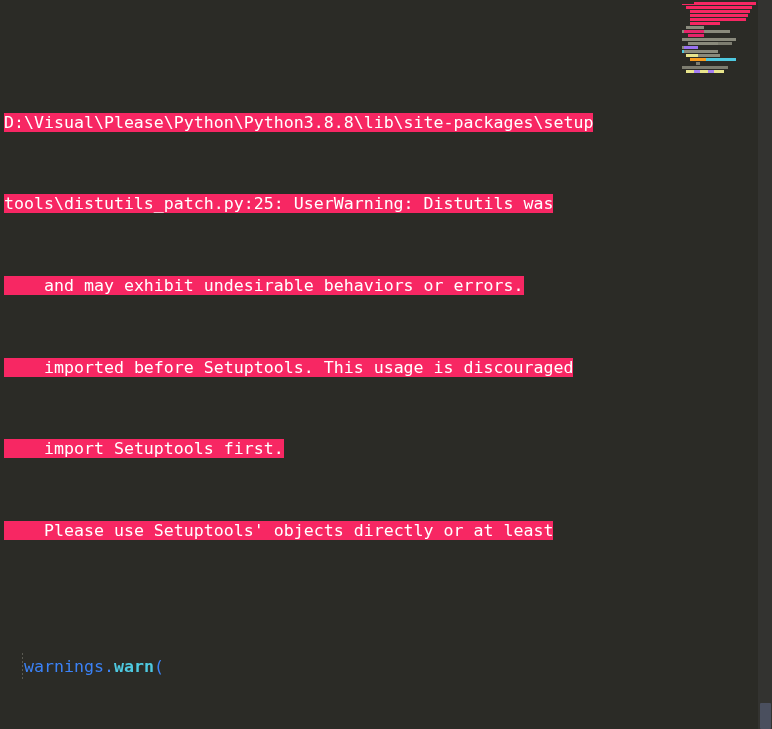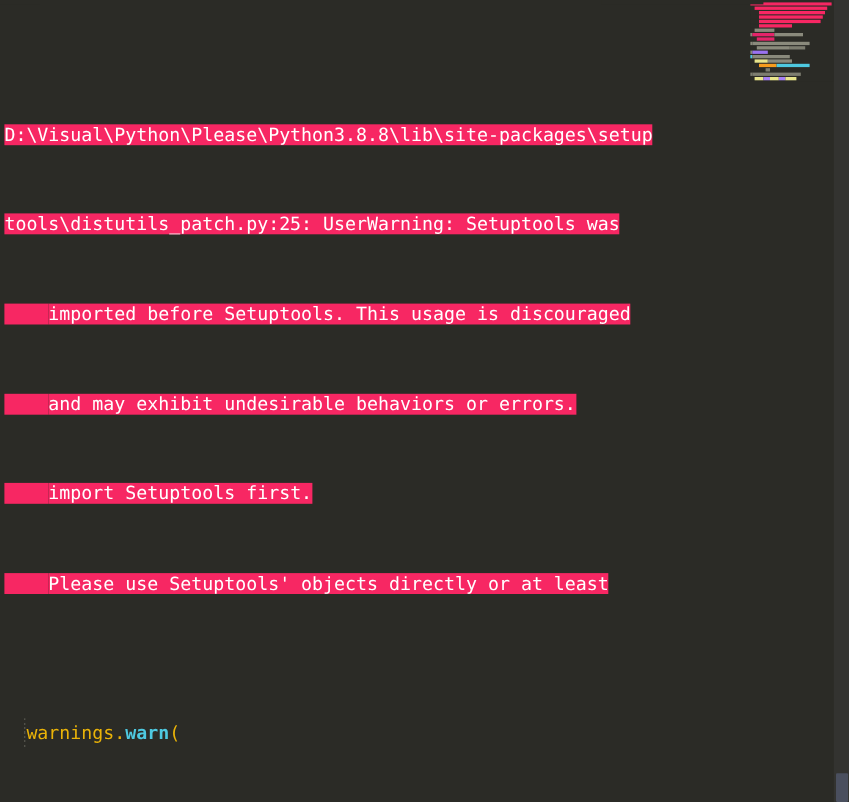--- a/index.html
+++ b/index.html
@@ -90,43 +90,43 @@
   }
   
   .guide {
     position: absolute;
     left: 22px;
     top: 0;
     width: 1px;
     height: 27.2px;
     background: repeating-linear-gradient(to bottom, #5a5a52 0px, #5a5a52 2px, transparent 2px, transparent 4px);
   }
-  .t-plain   { color: #eab308; }
+  .t-plain   { color: #3b82f6; }
   .t-cyan    { color: #4ec9e0; font-weight: bold; }
   
   .pinkblock {
     background: #f72763;
     color: #ffffff;
   }
 </style>
 </head>
 <body>
 
 <div id="screen">
 
   <div class="top-notch"></div>
   <div class="top-notch2"></div>
 
   <div class="code">
 
     
-    <div class="line"><span class="pinkblock">D:\Visual\Python\Please\Python3.8.8\lib\site-packages\setup</span></div>
-    <div class="line"><span class="pinkblock">tools\distutils_patch.py:25: UserWarning: Setuptools was</span></div>
+    <div class="line"><span class="pinkblock">D:\Visual\Please\Python\Python3.8.8\lib\site-packages\setup</span></div>
+    <div class="line"><span class="pinkblock">tools\distutils_patch.py:25: UserWarning: Distutils was</span></div>
+    <div class="line"><span class="pinkblock">    </span><span class="pinkblock">and may exhibit undesirable behaviors or errors.</span></div>
     <div class="line"><span class="pinkblock">    </span><span class="pinkblock">imported before Setuptools. This usage is discouraged</span></div>
-    <div class="line"><span class="pinkblock">    </span><span class="pinkblock">and may exhibit undesirable behaviors or errors.</span></div>
     <div class="line"><span class="pinkblock">    </span><span class="pinkblock">import Setuptools first.</span></div>
     <div class="line"><span class="pinkblock">    </span><span class="pinkblock">Please use Setuptools' objects directly or at least</span></div>
 
     
     <div class="line"><span class="guide"></span><span class="t-plain">  warnings.</span><span class="t-cyan">warn</span><span class="t-plain">(</span></div>
 
     
     
     
 

